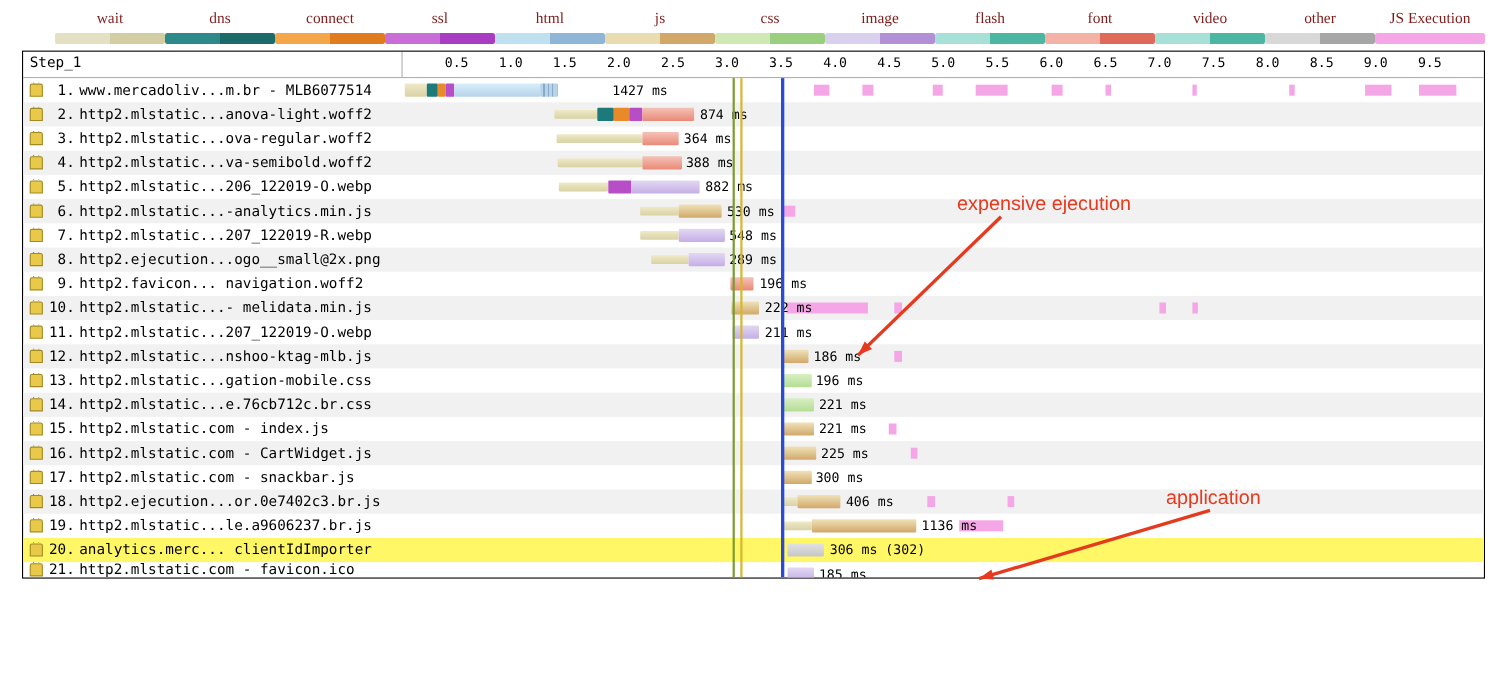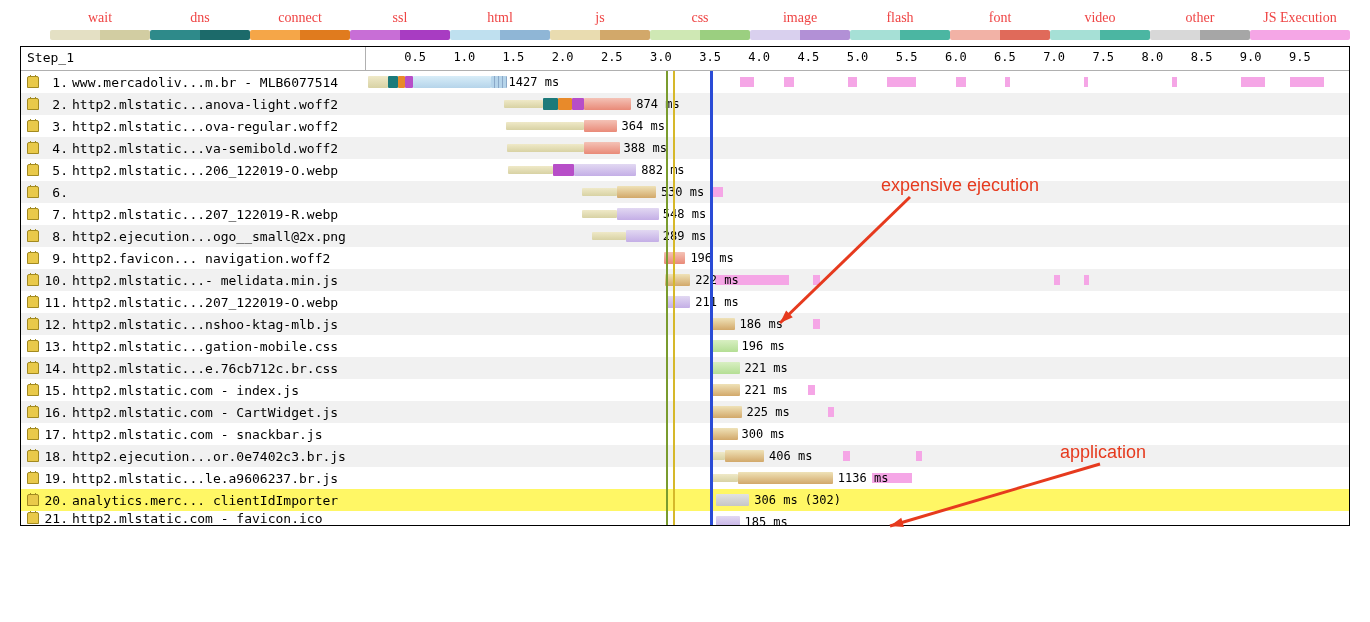--- a/index.html
+++ b/index.html
@@ -17,21 +17,21 @@
     padding-left: 30px;
   }
   .legend-item {
     flex: 1;
     text-align: center;
   }
   .legend-label {
     font-size: 14px;
     font-family: Georgia, serif;
     margin-bottom: 4px;
-    color: #ef4444;
+    color: #7f1d1d;
   }
   .legend-bar {
     height: 10px;
     width: 100%;
     border-radius: 2px;
   }
   
   .g-wait    { background: linear-gradient(to right,#e4e0c4 50%,#d2cda2 50%); }
   .g-dns     { background: linear-gradient(to right,#2e8a8a 50%,#1c6a6a 50%); }
   .g-connect { background: linear-gradient(to right,#f5a648 50%,#e07b1e 50%); }
@@ -247,21 +247,21 @@
           <div class="jsexec" style="left: 38%; width: 1.5%;"></div>
           <div class="jsexec" style="left: 42.5%; width: 1%;"></div>
           <div class="jsexec" style="left: 49%; width: 1%;"></div>
           <div class="jsexec" style="left: 53%; width: 3%;"></div>
           <div class="jsexec" style="left: 60%; width: 1%;"></div>
           <div class="jsexec" style="left: 65%; width: 0.5%;"></div>
           <div class="jsexec" style="left: 73%; width: 0.5%;"></div>
           <div class="jsexec" style="left: 82%; width: 0.5%;"></div>
           <div class="jsexec" style="left: 89%; width: 2.5%;"></div>
           <div class="jsexec" style="left: 94%; width: 3.5%;"></div>
-          <span class="ms-label" style="left: 14.5%;">1427 ms</span>
+          <span class="ms-label" style="left: 14.5%; padding-left: 48px;">1427 ms</span>
         </div>
       </div>
       <div class="row">
         <div class="row-label">
           <span class="lock-icon"></span>
           <span class="row-num">2.</span>
           <span>http2.mlstatic...anova-light.woff2</span>
         </div>
         <div class="row-bars">
           <div class="seg seg-thin" style="left: 14%; width: 4%; background: linear-gradient(rgb(239, 233, 200), rgb(216, 210, 164));"></div>
@@ -306,20 +306,21 @@
           <div class="seg seg-thin" style="left: 14.4%; width: 4.6%; background: linear-gradient(rgb(239, 233, 200), rgb(216, 210, 164));"></div>
           <div class="seg" style="left: 19%; width: 2.2%; background: rgb(183, 78, 200);"></div>
           <div class="seg" style="left: 21.2%; width: 6.3%; background: linear-gradient(rgb(226, 216, 242), rgb(196, 174, 230));"></div>
           <span class="ms-label" style="left: 28%;">882 ms</span>
         </div>
       </div>
       <div class="row">
         <div class="row-label">
           <span class="lock-icon"></span>
           <span class="row-num">6.</span>
+          <span>http2.mlstatic...-analytics.min.js</span>
         </div>
         <div class="row-bars">
           <div class="seg seg-thin" style="left: 22%; width: 3.5%; background: linear-gradient(rgb(239, 233, 200), rgb(216, 210, 164));"></div>
           <div class="seg" style="left: 25.5%; width: 4%; background: linear-gradient(rgb(239, 226, 184), rgb(210, 168, 106));"></div>
           <div class="jsexec" style="left: 35.2%; width: 1.1%;"></div>
           <span class="ms-label" style="left: 30%;">530 ms</span>
         </div>
       </div>
       <div class="row">
         <div class="row-label">
@@ -501,21 +502,21 @@
         </div>
       </div>
     </div>
 <div style="position: absolute; inset: 24px 0px 0px 345px; pointer-events: none;">
       <div class="vline green" style="left: 30.5%;"></div>
       <div class="vline yellow" style="left: 31.2%;"></div>
       <div class="vline blue" style="left: 35%;"></div>
     </div>
   </div>
 
-<div class="annot" style="left: 870px; top: 175px; margin-left: 11px;">expensive ejecution</div>
+<div class="annot" style="left: 870px; top: 175px;">expensive ejecution</div>
 <svg class="arrow-svg" width="150" height="146" style="left: 770px; top: 187px;">
     <line x1="140" y1="10" x2="10" y2="136" stroke="#e63a1e" stroke-width="3"></line>
     <polygon points="10,136 16.102396531676042,123.39996997740926 22.784532511243263,130.2942372579151" fill="#e63a1e"></polygon>
   </svg>
 <div class="annot" style="left: 1060px; top: 442px;">application</div>
 <svg class="arrow-svg" width="230" height="82" style="left: 880px; top: 454px;">
     <line x1="220" y1="10" x2="10" y2="72" stroke="#e63a1e" stroke-width="3"></line>
     <polygon points="10,72 21.253686322028102,63.67206243026536 23.972298742187828,72.88026578887089" fill="#e63a1e"></polygon>
   </svg>
 

